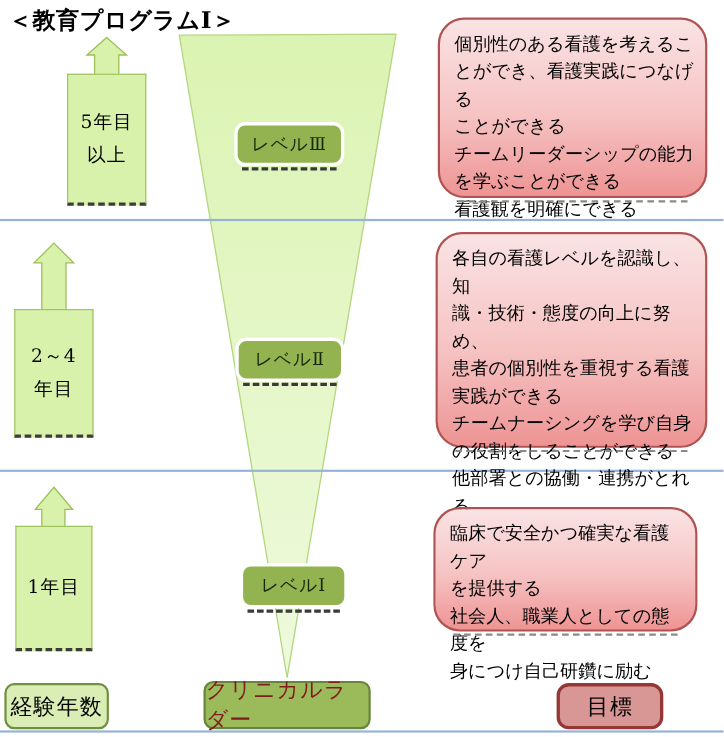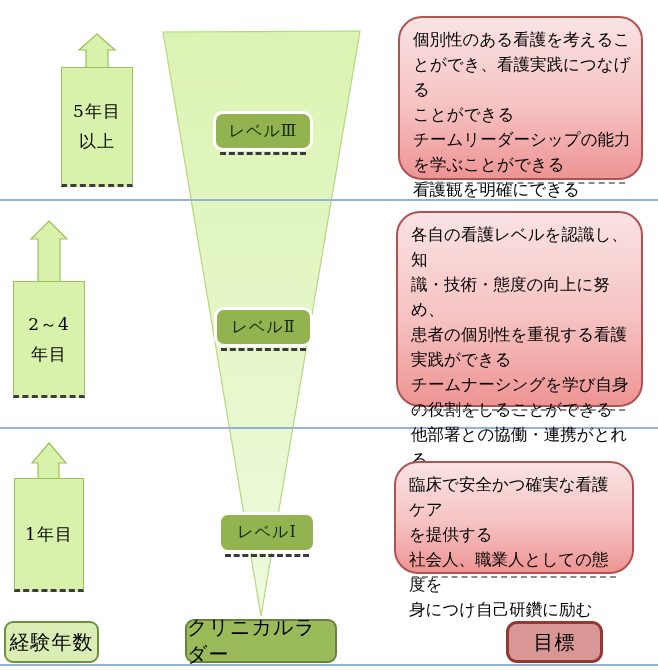--- a/index.html
+++ b/index.html
@@ -56,28 +56,29 @@
   }
   .g1{left:398px;top:16px;width:245px;height:164px;}
   .g2{left:396px;top:211px;width:247px;height:196px;}
   .g3{left:394px;top:461px;width:240px;height:113px;}
   
   .tag{
     position:absolute;z-index:3;display:flex;align-items:center;justify-content:center;
     border-radius:9px;font-size:20px;letter-spacing:1px;box-sizing:border-box;
   }
   .tag-exp{left:4px;top:621px;width:95px;height:42px;background:#d9edb4;border:2px solid #70903e;}
-  .tag-ladder{left:185px;top:619px;width:152px;height:44px;background:#9bbb5b;border:2px solid #67853a;color:#000000;}
+  .tag-ladder{left:185px;top:619px;width:152px;height:44px;background:#9bbb5b;border:2px solid #67853a;color:#7f1d1d;}
   .tag-goal{left:470px;top:621px;width:97px;height:42px;background:#d89694;border:3px solid #943735;border-radius:11px;margin-left:36px;}
 </style>
 </head>
 <body>
 
 <div id="stage">
 
+  <div class="page-title">＜教育プログラムⅠ＞</div>
 
   <svg class="funnel-layer" viewBox="0 0 658 670" aria-hidden="true">
     <defs>
       <linearGradient id="funnelGrad" x1="0" y1="0" x2="0" y2="1">
         <stop offset="0" stop-color="#dbf3b2"></stop>
         <stop offset="1" stop-color="#eefadd"></stop>
       </linearGradient>
     </defs>
     <polygon points="163,32 360,31 261,616" fill="url(#funnelGrad)" stroke="#b5d77f" stroke-width="1.2"></polygon>
   </svg>

